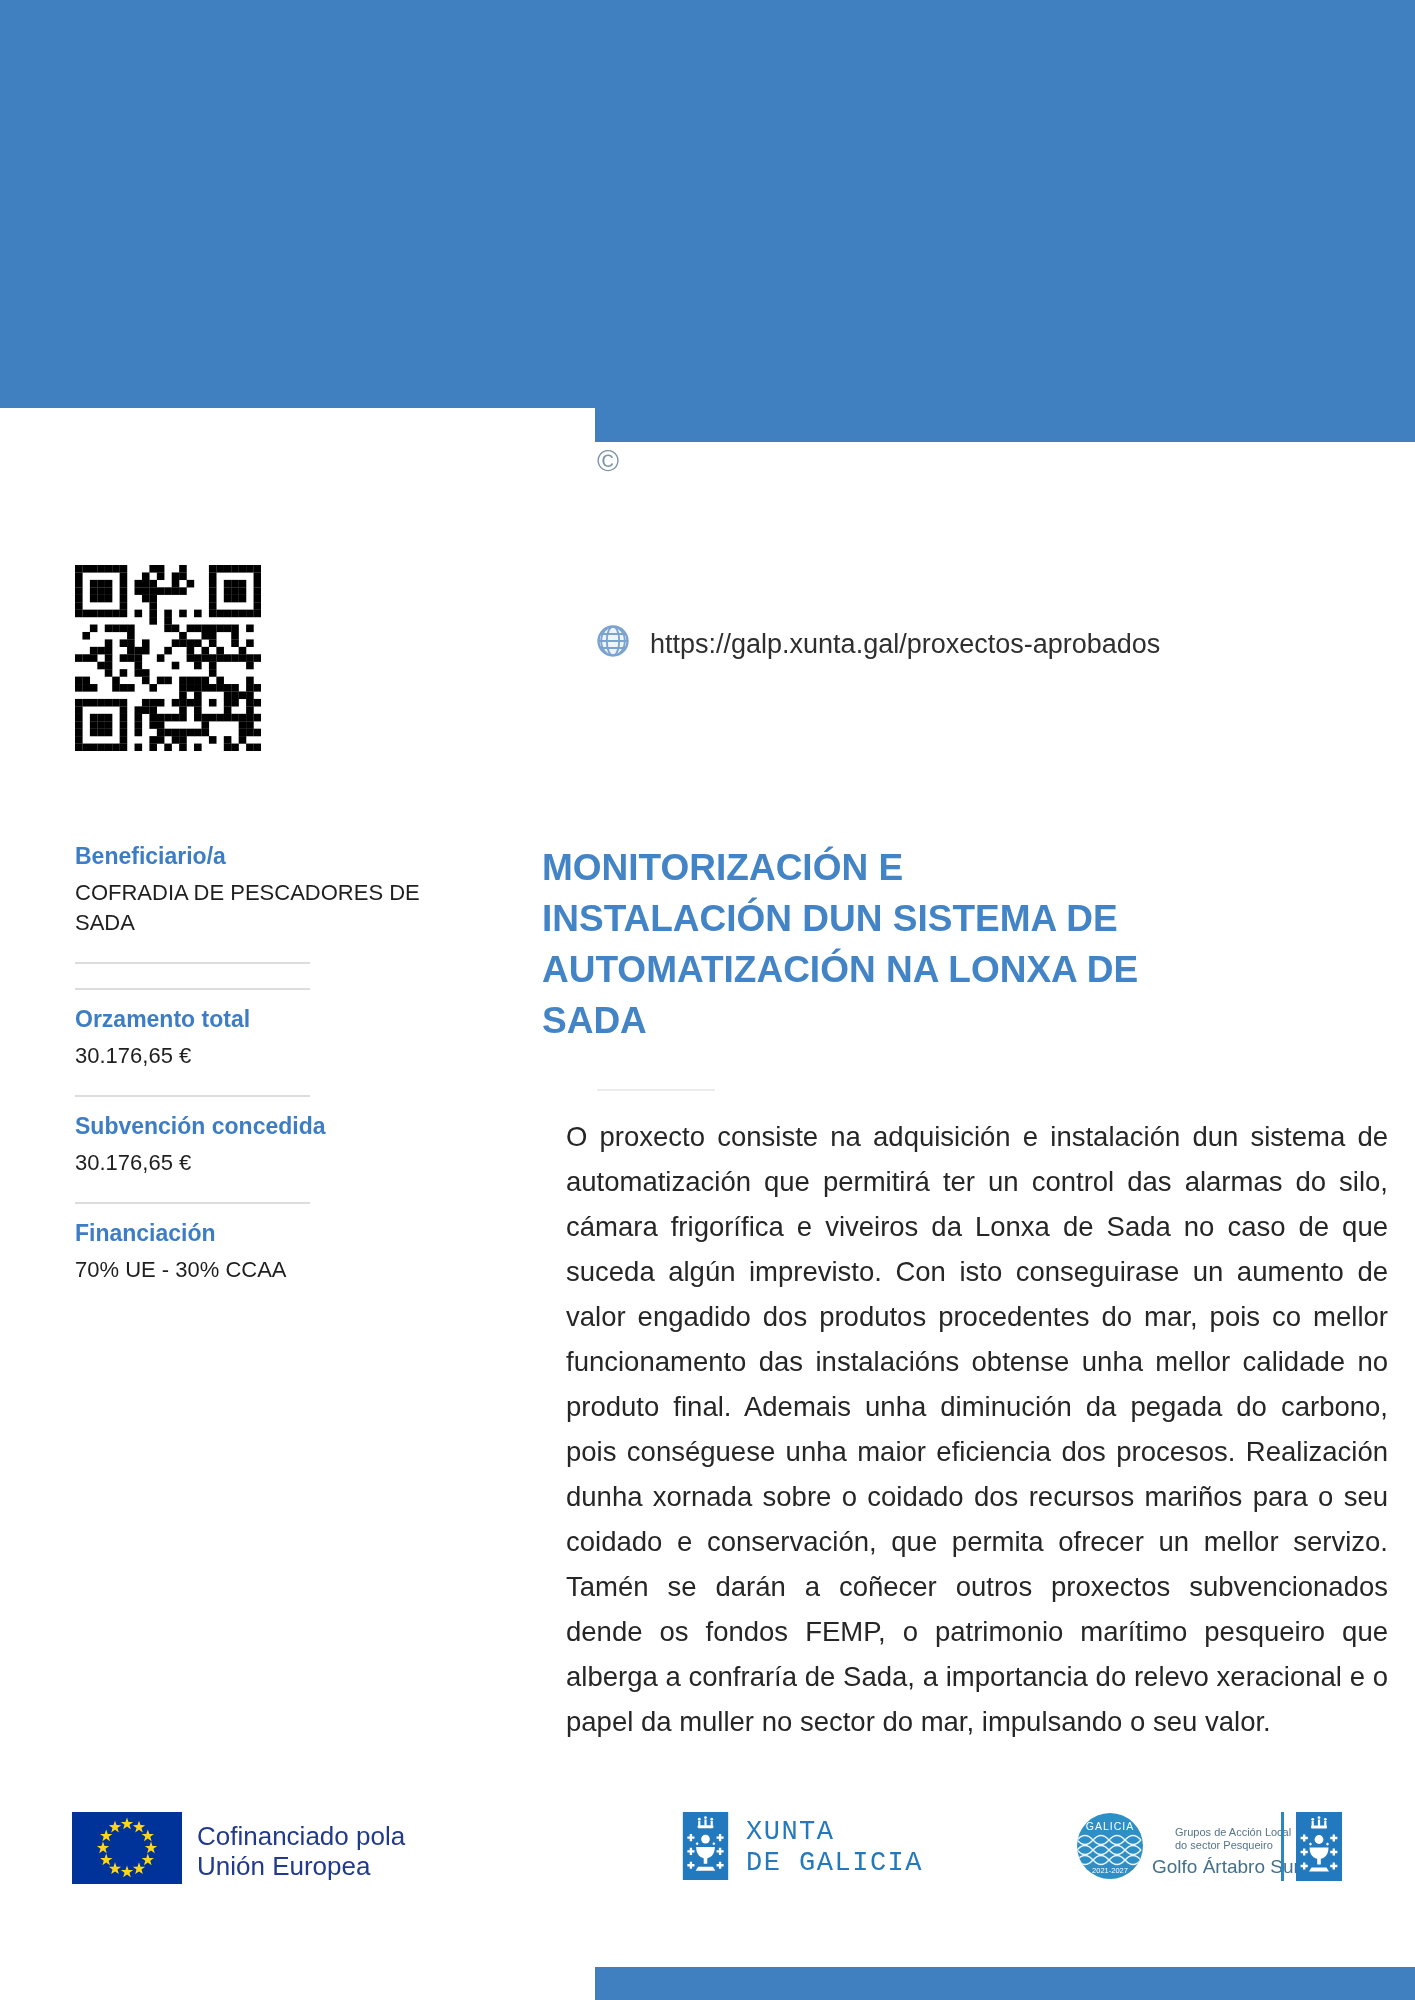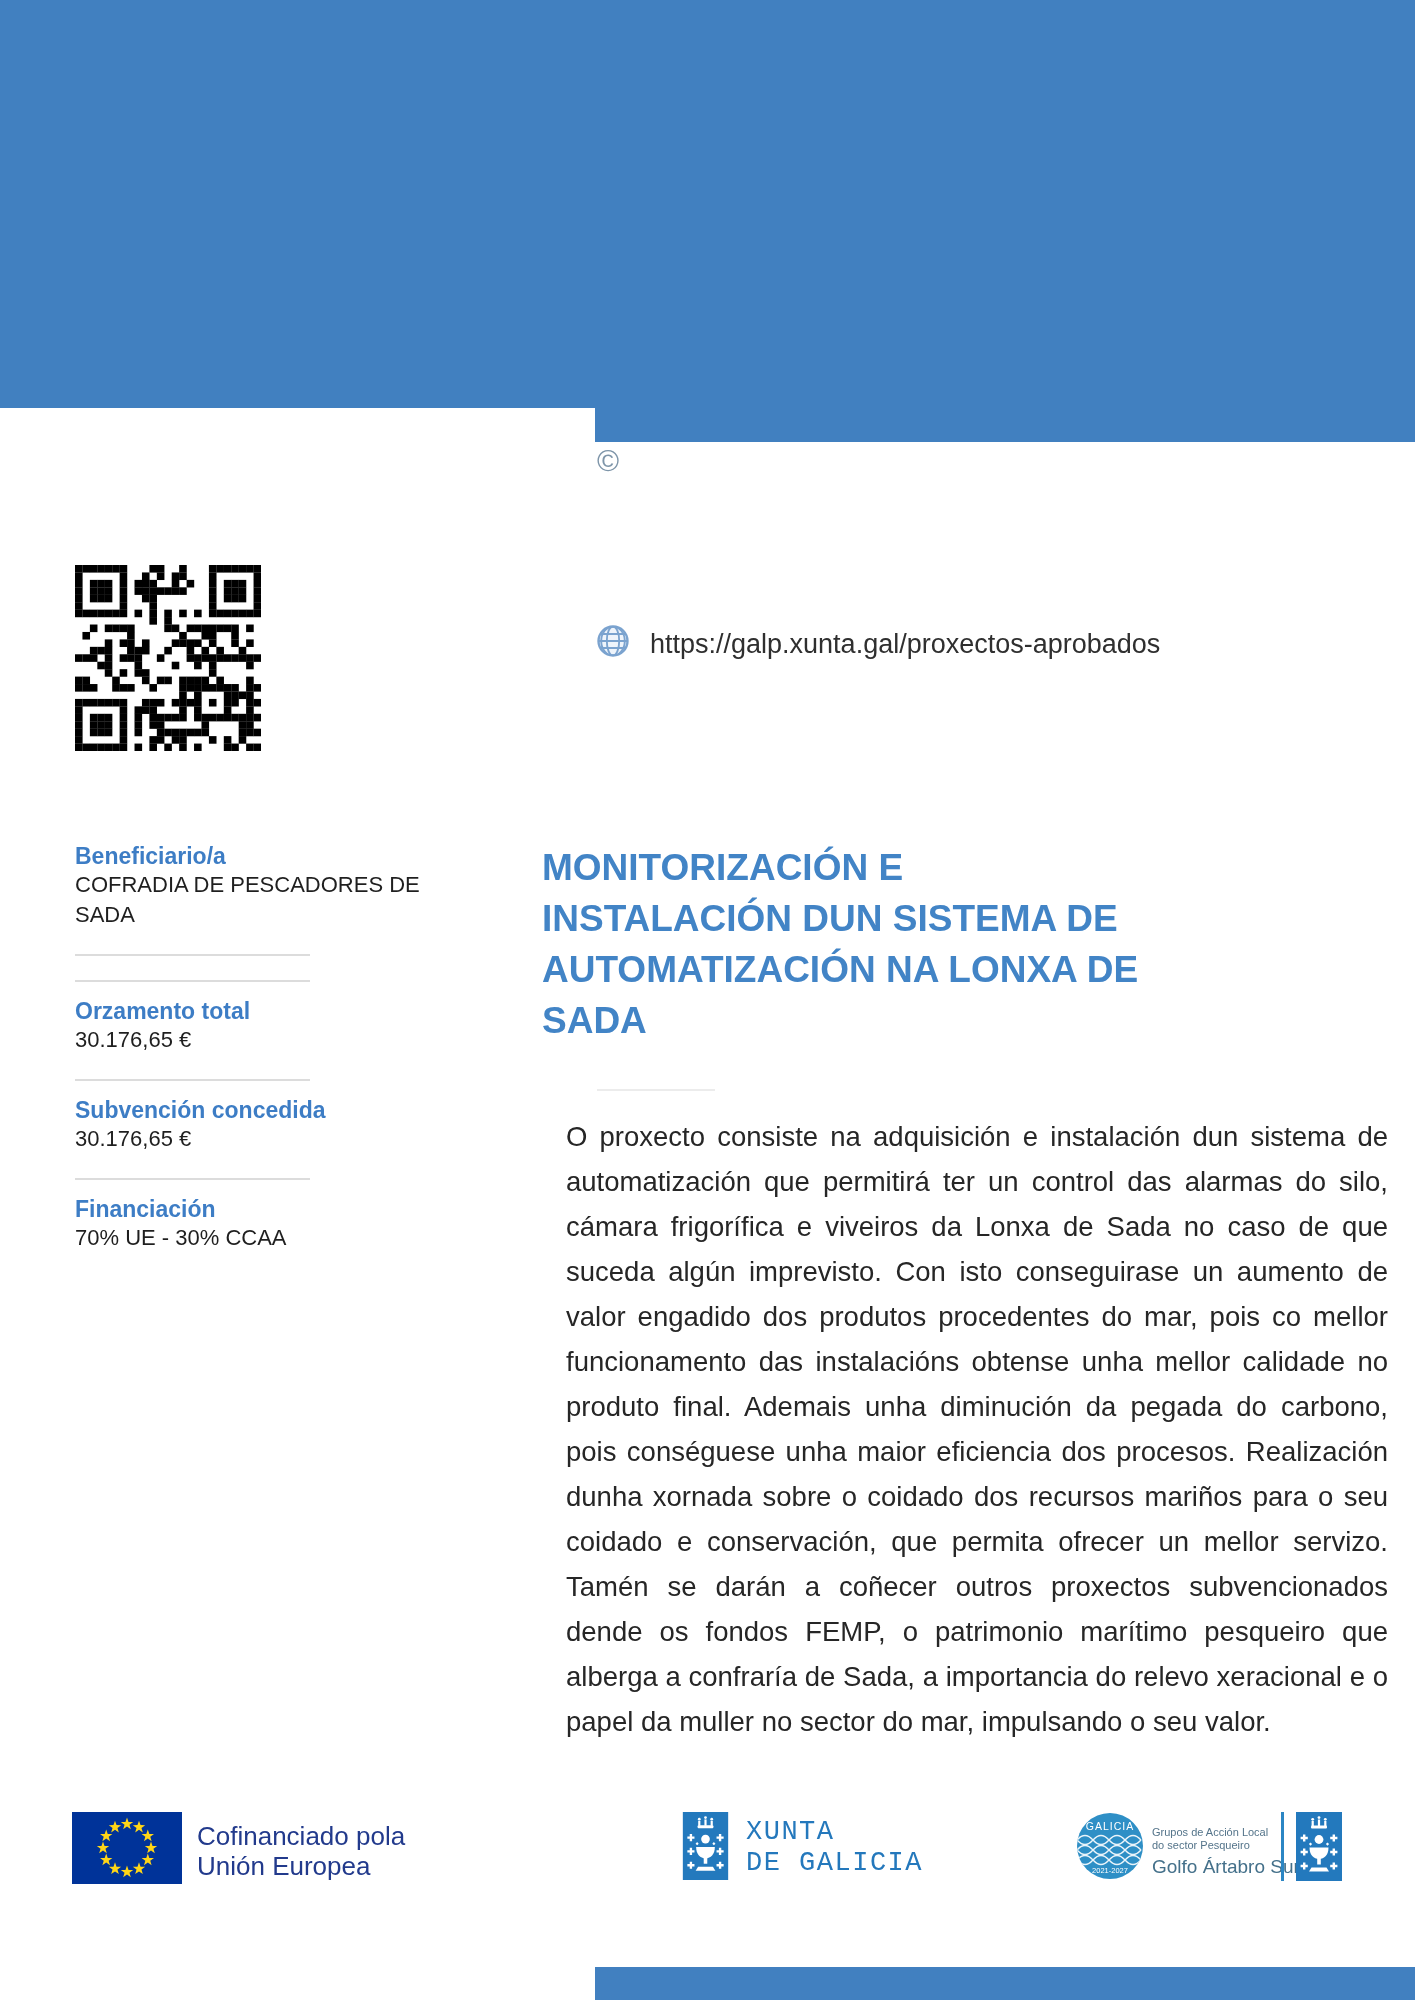--- a/index.html
+++ b/index.html
@@ -15,40 +15,40 @@
   .qr{position:absolute;left:75px;top:565px;width:186px;height:186px;}
 
   
   .url-row{position:absolute;left:594px;top:620px;height:40px;display:flex;align-items:flex-end;}
   .globe{width:38px;height:38px;margin-right:18px;flex:0 0 auto;}
   .url-text{font-size:27px;color:#2f2f2f;text-decoration:none;}
 
   
   .sidebar{position:absolute;left:75px;top:843px;width:400px;}
   .field-label{font-size:23px;font-weight:bold;color:#3d7dc5;line-height:27px;}
-  .field-value{font-size:22px;color:#1f1f1f;line-height:30px;margin-top:0;}
+  .field-value{font-size:22px;color:#1f1f1f;line-height:30px;margin-top:8px;}
   .divider{width:235px;height:2px;background:#dcdcdc;margin:24px 0 16px 0;}
 
   
   .title{position:absolute;left:542px;top:842px;width:780px;font-size:37px;font-weight:bold;
          color:#4284c6;line-height:51px;letter-spacing:0px;}
   .title-underline{position:absolute;left:597px;top:1089px;width:118px;height:2px;background:#ececec;}
   .body-text{position:absolute;left:542px;top:1114px;width:822px;font-size:27.5px;line-height:45px;
              color:#262626;text-align:justify;margin-left:24px;}
 
   
   .eu-flag{position:absolute;left:72px;top:1812px;width:110px;height:72px;}
   .eu-text{position:absolute;left:197px;top:1821px;font-size:26px;font-weight:normal;
            color:#223a8c;line-height:30px;}
   .xunta-flag{position:absolute;left:682px;top:1812px;width:47px;height:68px;}
   .xunta-text{position:absolute;left:746px;top:1817px;font-size:27px;color:#2478bc;
               line-height:31px;letter-spacing:1.5px;font-family:Liberation Mono, monospace;}
   .galp-circle{position:absolute;left:1077px;top:1813px;width:66px;height:66px;}
   .galp-text{position:absolute;left:1152px;top:1826px;}
-  .galp-small{font-size:11px;color:#54748a;line-height:13px;}
+  .galp-small{font-size:11px;color:#54748a;line-height:13px;margin-left:23px;}
   .galp-name{font-size:19px;color:#44708a;line-height:22px;margin-top:4px;}
   .galp-vbar{position:absolute;left:1281px;top:1812px;width:3px;height:69px;background:#2b86c4;}
   .mini-emblem{position:absolute;left:1296px;top:1812px;width:46px;height:69px;}
 
   
   .bottom-bar{position:absolute;left:595px;top:1967px;width:820px;height:33px;background:#4180c0;}
 </style>
 </head>
 <body>
 

